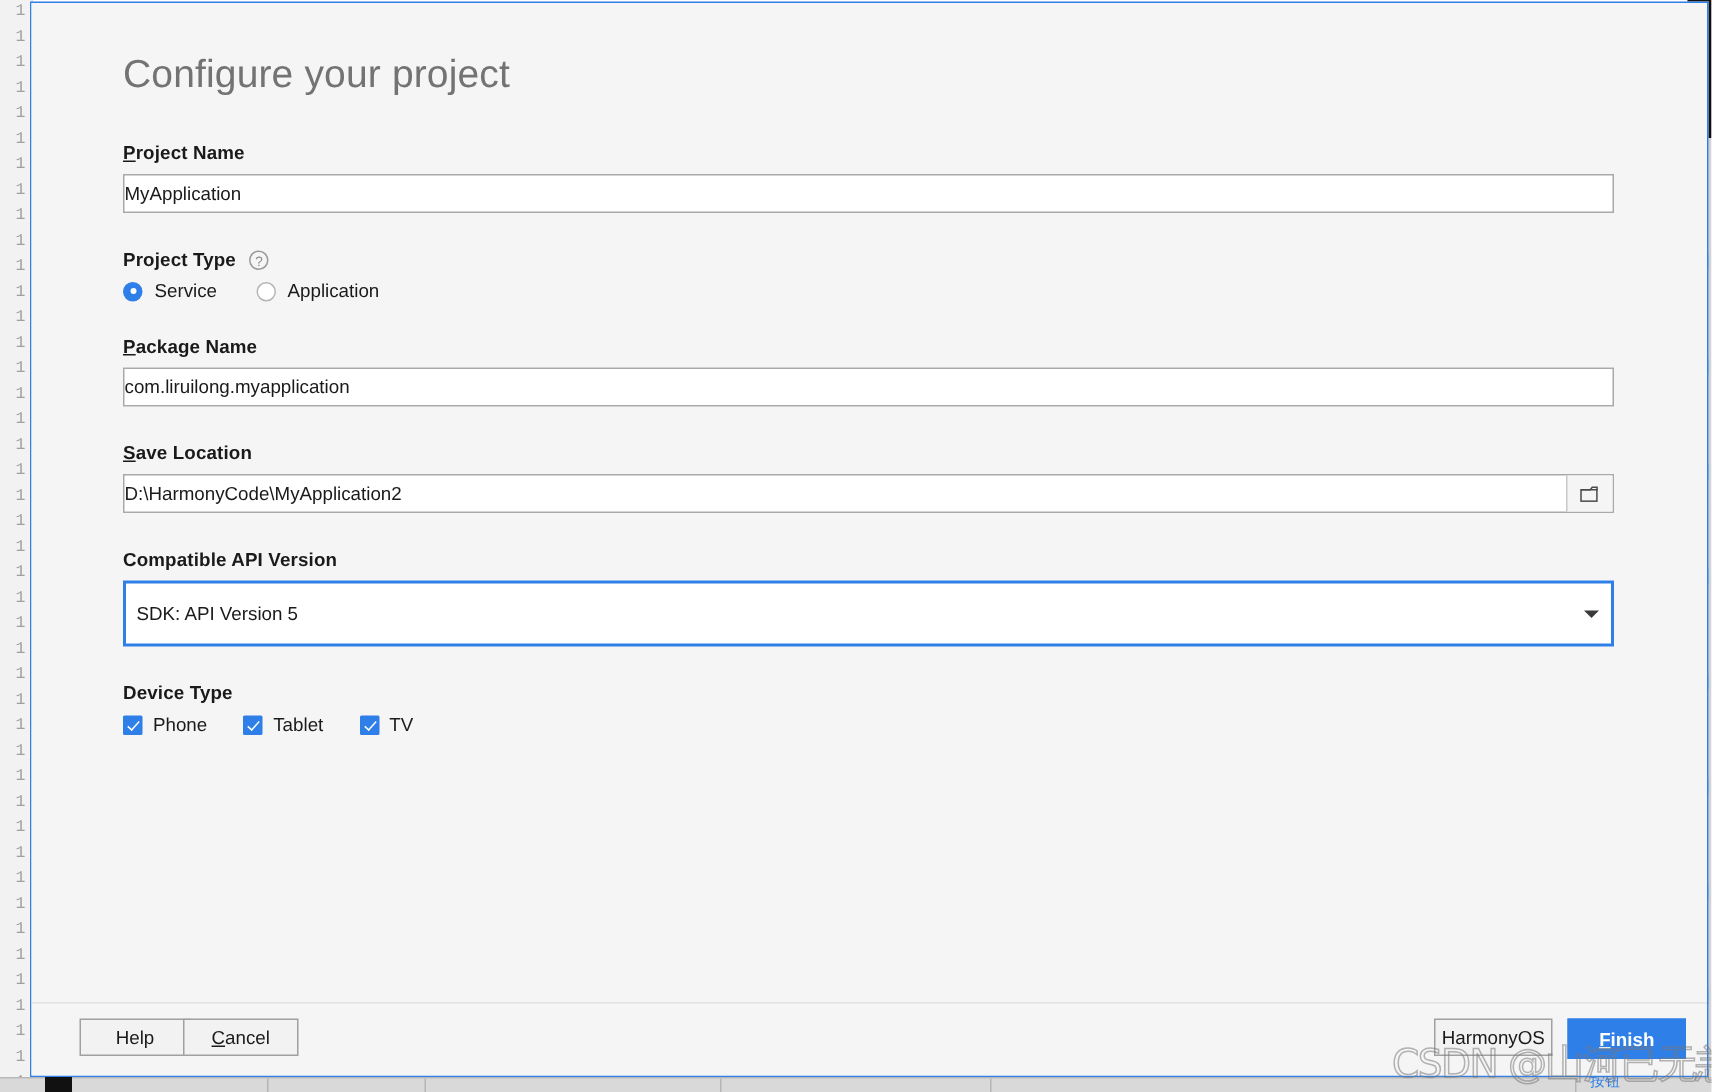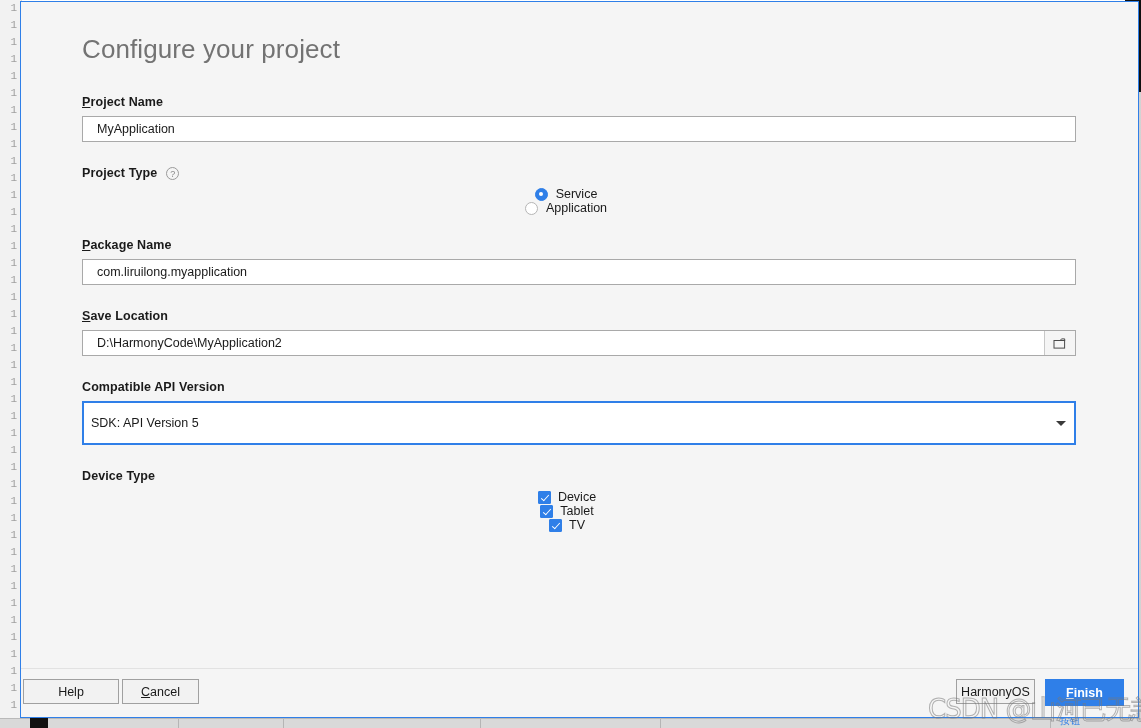--- a/index.html
+++ b/index.html
@@ -199,44 +199,42 @@
 
   .text-input {
     height: 26px;
     background: #ffffff;
     border: 1px solid #a9a9a9;
     box-sizing: border-box;
     display: flex;
     align-items: center;
     font-size: 12.5px;
     color: #1a1a1a;
-    padding-left: 14px;
+    padding-left: 0;
     position: relative;
   }
   .text-input .val { flex: 1 1 auto; }
 
   .browse-btn {
     width: 30px;
     align-self: stretch;
     border-left: 1px solid #c8c8c8;
     background: #f5f5f5;
     display: flex;
     align-items: center;
     justify-content: center;
     flex: 0 0 30px;
   }
 
   .mb-grp { margin-bottom: 24px; }
   .mb-grp-sm { margin-bottom: 23px; }
 
   .radio-row, .check-row {
     display: flex;
-    align-items: center;
     gap: 0px;
-    flex-direction: column;
   }
   .radio-item {
     display: flex;
     align-items: center;
     font-size: 12.5px;
     color: #1a1a1a;
     margin-right: 26px;
   }
   .radio-dot {
     width: 13px; height: 13px;
@@ -334,21 +332,21 @@
     font-size: 12.5px;
     color: #1a1a1a;
     cursor: default;
   }
   .btn.primary {
     background: #2f7fe8;
     border-color: #2f7fe8;
     color: #ffffff;
     font-weight: bold;
   }
-  #btn-help     { left: 2px;  top: 10px; width: 96px; }
+  #btn-help     { left: 32px;  top: 10px; width: 74px; }
   #btn-cancel   { left: 101px; top: 10px; width: 77px; }
   #btn-previous { left: 935px; top: 10px; width: 79px; }
   #btn-finish   { left: 1024px; top: 10px; width: 79px; height: 27px; }
 
   
   .watermark {
     position: absolute;
     left: 928px;
     top: 692px;
     font-size: 26px;
@@ -517,21 +515,21 @@
         </div>
       </div>
 
       <div>
         <div class="field-label">
           <span>Device Type</span>
         </div>
         <div class="check-row">
           <label class="check-item">
             <span class="check-box"></span>
-            <span>Device</span>
+            <span>Phone</span>
           </label>
           <label class="check-item">
             <span class="check-box"></span>
             <span>Tablet</span>
           </label>
           <label class="check-item">
             <span class="check-box"></span>
             <span>TV</span>
           </label>
         </div>

